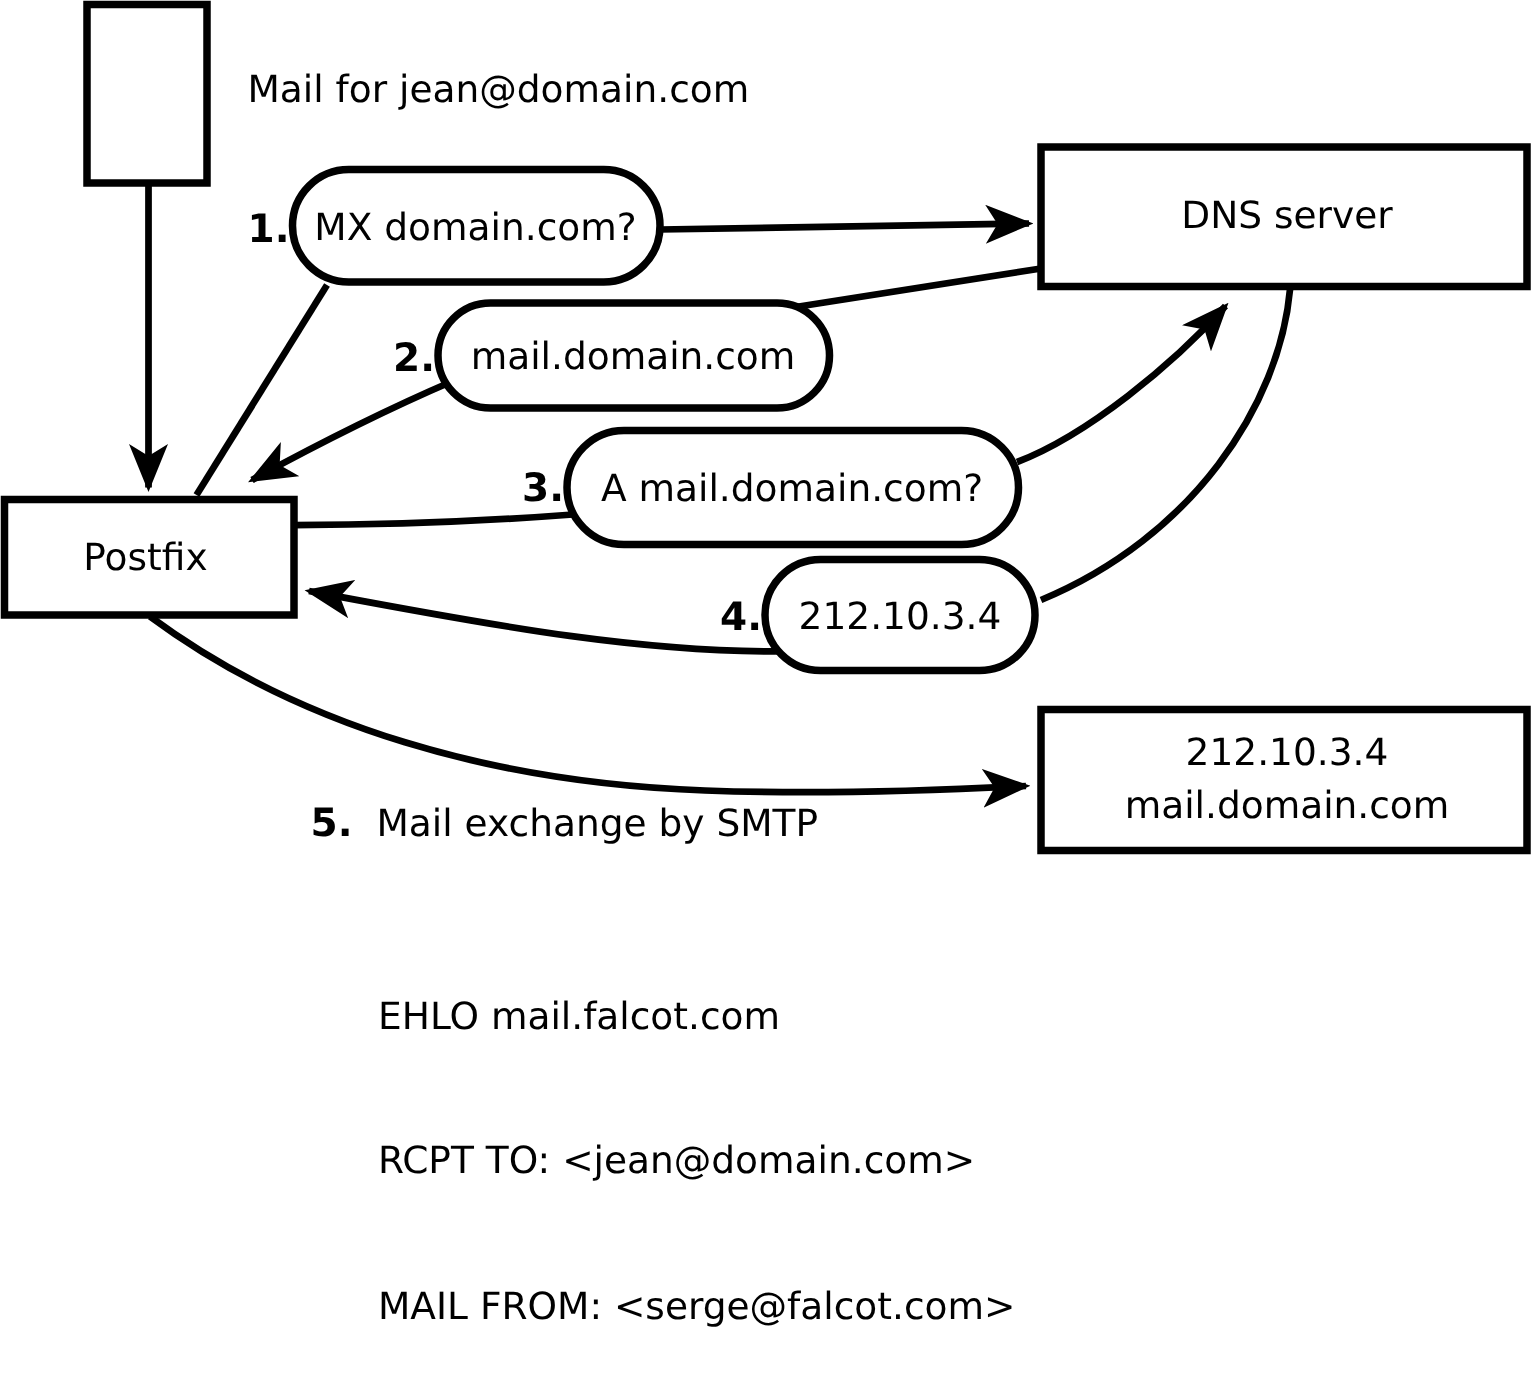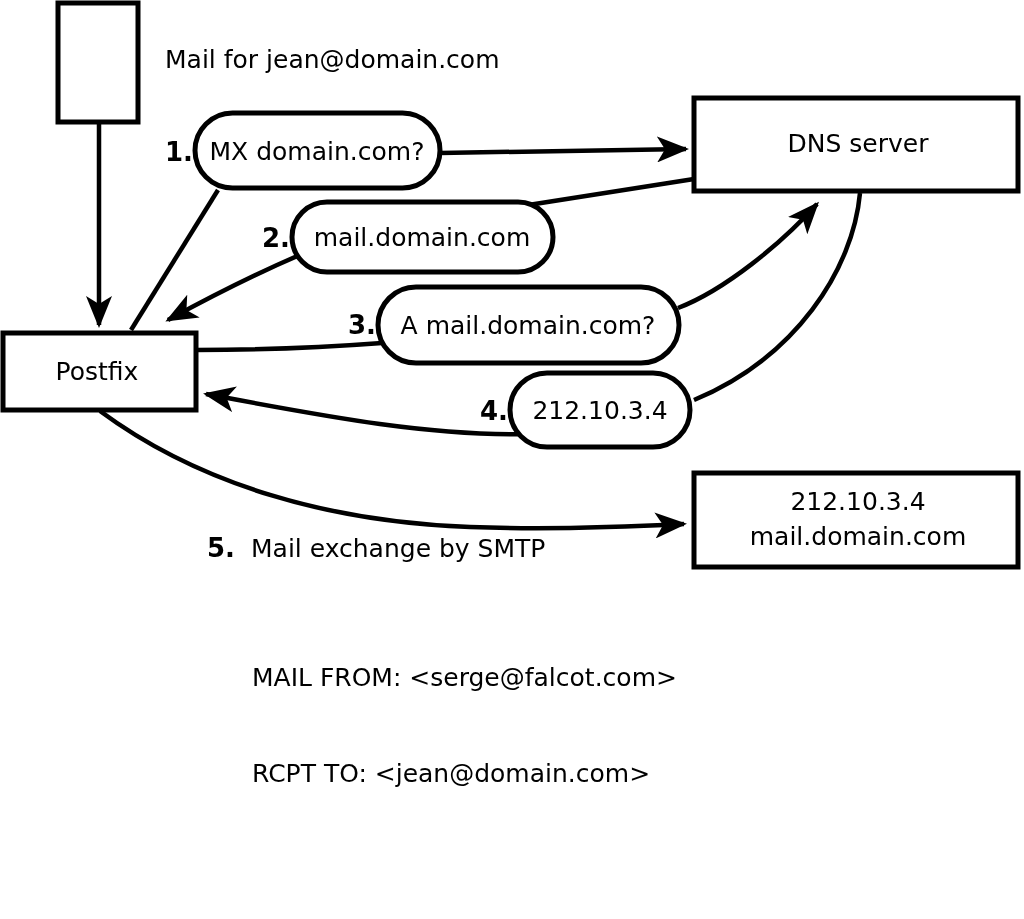--- a/index.html
+++ b/index.html
@@ -103,22 +103,23 @@
     <text x="600" y="419" text-anchor="middle">212.10.3.4</text>
     <text class="num" x="508" y="420" text-anchor="end">4.</text>
 
     <text x="165" y="68">Mail for jean@domain.com</text>
 
     <text class="num" x="207" y="557">5.</text>
     <text x="251" y="557">Mail exchange by SMTP</text>
   </svg>
 
   <div class="smtp-block">
+    <div class="smtp-line">EHLO mail.falcot.com</div>
+    <div class="smtp-line">RCPT TO: &lt;jean@domain.com&gt;</div>
     <div class="smtp-line">MAIL FROM: &lt;serge@falcot.com&gt;</div>
-    <div class="smtp-line">RCPT TO: &lt;jean@domain.com&gt;</div>
     
     
     
     
     
     
     
   </div>
 
 </div>

